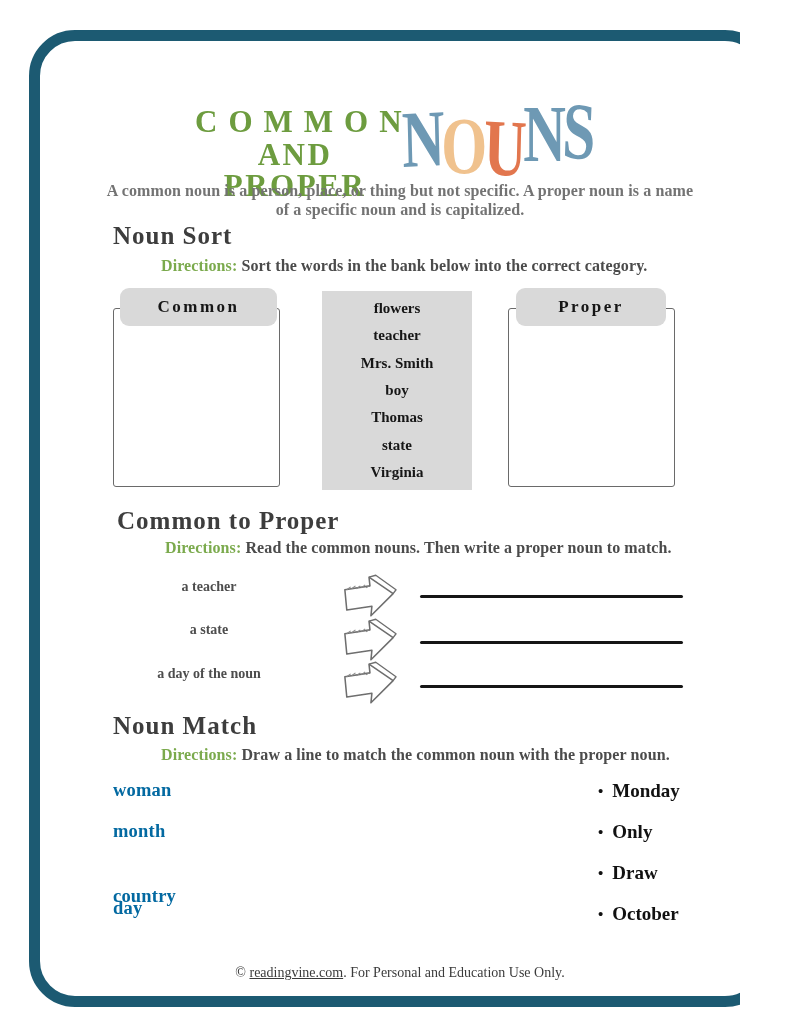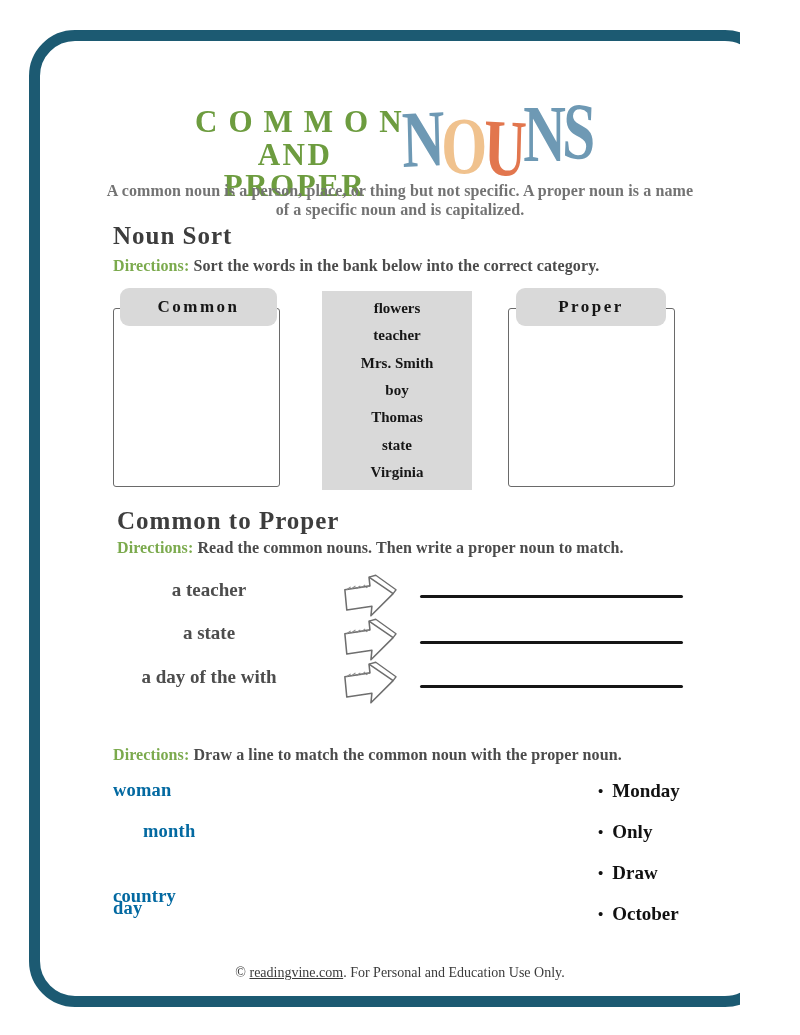--- a/index.html
+++ b/index.html
@@ -38,21 +38,21 @@
   .tl3{transform:translateY(3px);}
   .tl4{transform:translateY(1px) rotate(3deg);}
   .intro{
     position:absolute;left:100px;top:181px;width:600px;
     text-align:center;font-size:16px;font-weight:bold;color:#737373;
     line-height:1.2;letter-spacing:0.1px;
   }
   
   .sec-h{position:absolute;font-size:25px;font-weight:bold;color:#3d3d3d;letter-spacing:1px;}
   .directions{position:absolute;font-size:16px;color:#4b4b4b;font-weight:bold;letter-spacing:0.1px;}
-  .directions .dlabel{color:#7baa4d;}
+  .directions .dlabel{color:#7baa4d;margin-left:48px;}
   
   .sort-box{
     position:absolute;width:167px;height:179px;top:308px;
     box-sizing:border-box;border:1.5px solid #6a6a6a;border-radius:3px;background:#fff;
   }
   .cat-label{
     position:absolute;top:288px;height:38px;
     background:#d9d9d9;border-radius:9px;
     display:flex;align-items:center;justify-content:center;
     font-size:17px;font-weight:bold;color:#161616;letter-spacing:2.5px;
@@ -63,21 +63,21 @@
     background:#d9d9d9;border-radius:0;
     display:flex;flex-direction:column;justify-content:space-around;
     padding:4px 0;box-sizing:border-box;z-index:2;
   }
   .word-bank .wb-item{
     text-align:center;font-size:15px;font-weight:bold;color:#161616;
   }
   
   .ctp-row-label{
     position:absolute;left:110px;width:198px;text-align:center;
-    font-size:19px;font-weight:bold;color:#4d4d4d;
+    font-size:14px;font-weight:bold;color:#4d4d4d;
   }
   .ctp-arrow{position:absolute;left:341px;width:56px;height:45px;}
   .write-line{position:absolute;left:420px;width:263px;height:2.5px;background:#161616;border-radius:2px;}
   
   .match-left{
     position:absolute;left:113px;font-size:18.5px;font-weight:bold;color:#0369a1;letter-spacing:0.2px;
   }
   .match-right{
     position:absolute;left:598px;font-size:19px;font-weight:bold;color:#111111;
     display:flex;align-items:center;gap:9px;
@@ -130,21 +130,21 @@
   <div class="sort-box" style="left:508px;"></div>
   <div class="cat-label" style="left:516px;width:150px;">Proper</div>
 
   <div class="sec-h" style="left:117px;top:507px;">Common to Proper</div>
   <div class="directions" style="left:117px;top:539px;">
     <span class="dlabel">Directions:</span><span> Read the common nouns. Then write a proper noun to match.</span>
   </div>
 
   <div class="ctp-row-label" style="top:579px;">a teacher</div>
   <div class="ctp-row-label" style="top:622px;">a state</div>
-  <div class="ctp-row-label" style="top:666px;">a day of the with</div>
+  <div class="ctp-row-label" style="top:666px;">a day of the noun</div>
 
   <svg class="ctp-arrow" style="top:574px;" viewBox="0 0 58 46">
     <path d="M4,16 L30,12 L29,3 L54,20 L31,43 L32,33 L6,37 Z" fill="none" stroke="#6e6e6e" stroke-width="1.6" stroke-linejoin="round"></path>
     <path d="M29,3 L36,1 L57,16 L54,20" fill="none" stroke="#6e6e6e" stroke-width="1.4" stroke-linejoin="round"></path>
     <path d="M6,16 L10,13 M11,15 L15,12 M16,15 L20,12 M21,14 L25,11 M26,14 L29,12" stroke="#8a8a8a" stroke-width="1.1" fill="none"></path>
   </svg>
   <svg class="ctp-arrow" style="top:618px;" viewBox="0 0 58 46">
     <path d="M4,16 L30,12 L29,3 L54,20 L31,43 L32,33 L6,37 Z" fill="none" stroke="#6e6e6e" stroke-width="1.6" stroke-linejoin="round"></path>
     <path d="M29,3 L36,1 L57,16 L54,20" fill="none" stroke="#6e6e6e" stroke-width="1.4" stroke-linejoin="round"></path>
     <path d="M6,16 L10,13 M11,15 L15,12 M16,15 L20,12 M21,14 L25,11 M26,14 L29,12" stroke="#8a8a8a" stroke-width="1.1" fill="none"></path>
@@ -152,26 +152,27 @@
   <svg class="ctp-arrow" style="top:661px;" viewBox="0 0 58 46">
     <path d="M4,16 L30,12 L29,3 L54,20 L31,43 L32,33 L6,37 Z" fill="none" stroke="#6e6e6e" stroke-width="1.6" stroke-linejoin="round"></path>
     <path d="M29,3 L36,1 L57,16 L54,20" fill="none" stroke="#6e6e6e" stroke-width="1.4" stroke-linejoin="round"></path>
     <path d="M6,16 L10,13 M11,15 L15,12 M16,15 L20,12 M21,14 L25,11 M26,14 L29,12" stroke="#8a8a8a" stroke-width="1.1" fill="none"></path>
   </svg>
 
   <div class="write-line" style="top:595px;"></div>
   <div class="write-line" style="top:641px;"></div>
   <div class="write-line" style="top:685px;"></div>
 
+  <div class="sec-h" style="left:113px;top:712px;">Noun Match</div>
   <div class="directions" style="left:113px;top:746px;">
     <span class="dlabel">Directions:</span><span> Draw a line to match the common noun with the proper noun.</span>
   </div>
 
   <div class="match-left" style="top:780px;">woman</div>
-  <div class="match-left" style="top:821px;margin-left:30px;">month</div>
+  <div class="match-left" style="top:821px;">month</div>
   <div class="match-left" style="top:886px;">country</div>
   <div class="match-left" style="top:898px;">day</div>
 
   <div class="match-right" style="top:780px;">
     <span class="bullet">•</span>
     <span>Monday</span>
   </div>
   <div class="match-right" style="top:821px;">
     <span class="bullet">•</span>
     <span>Only</span>

